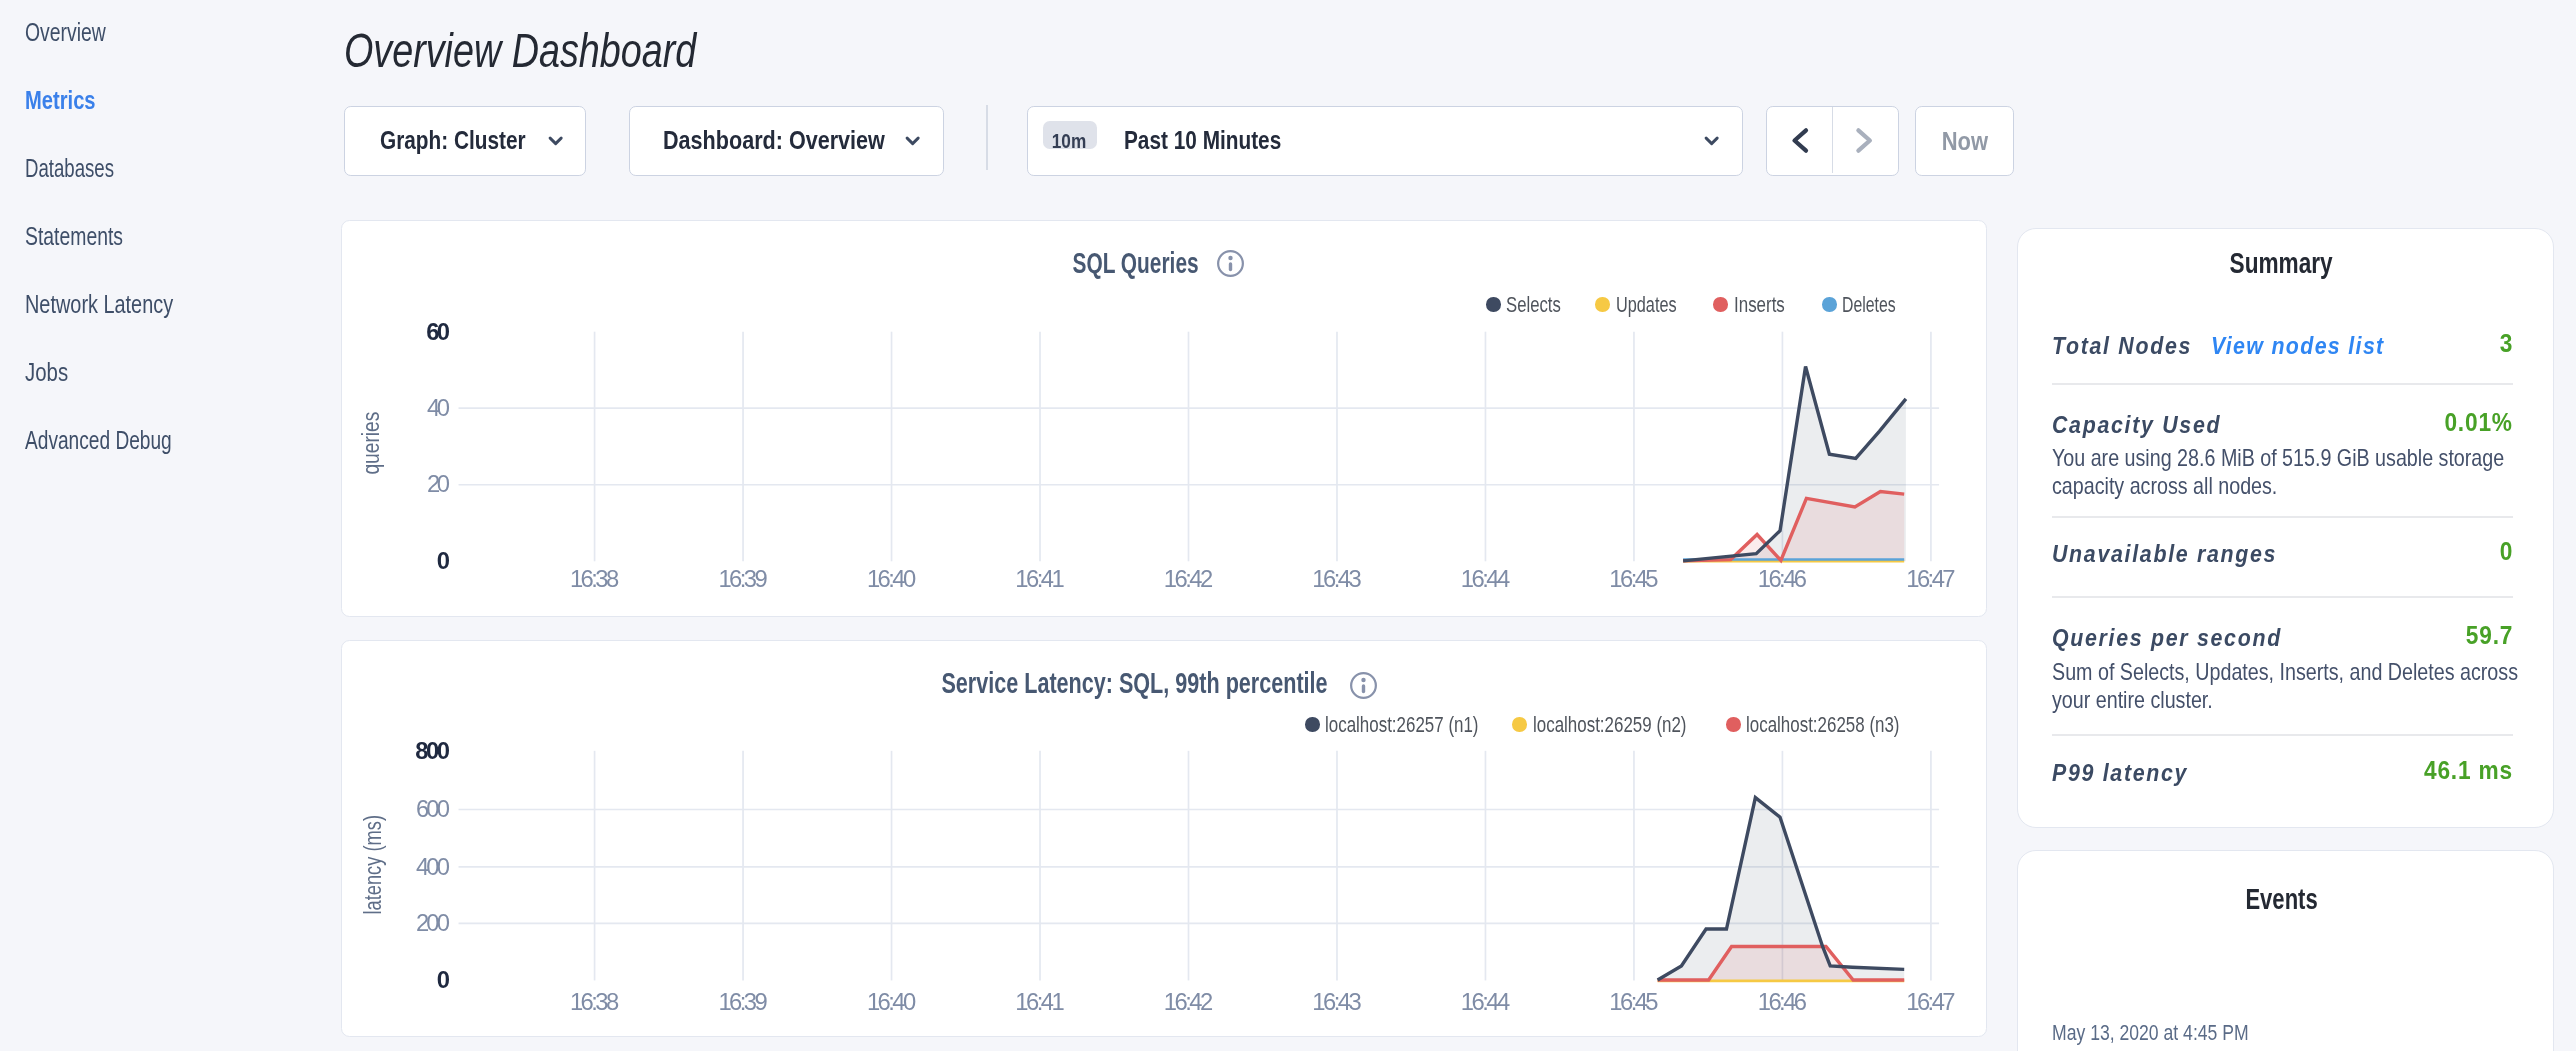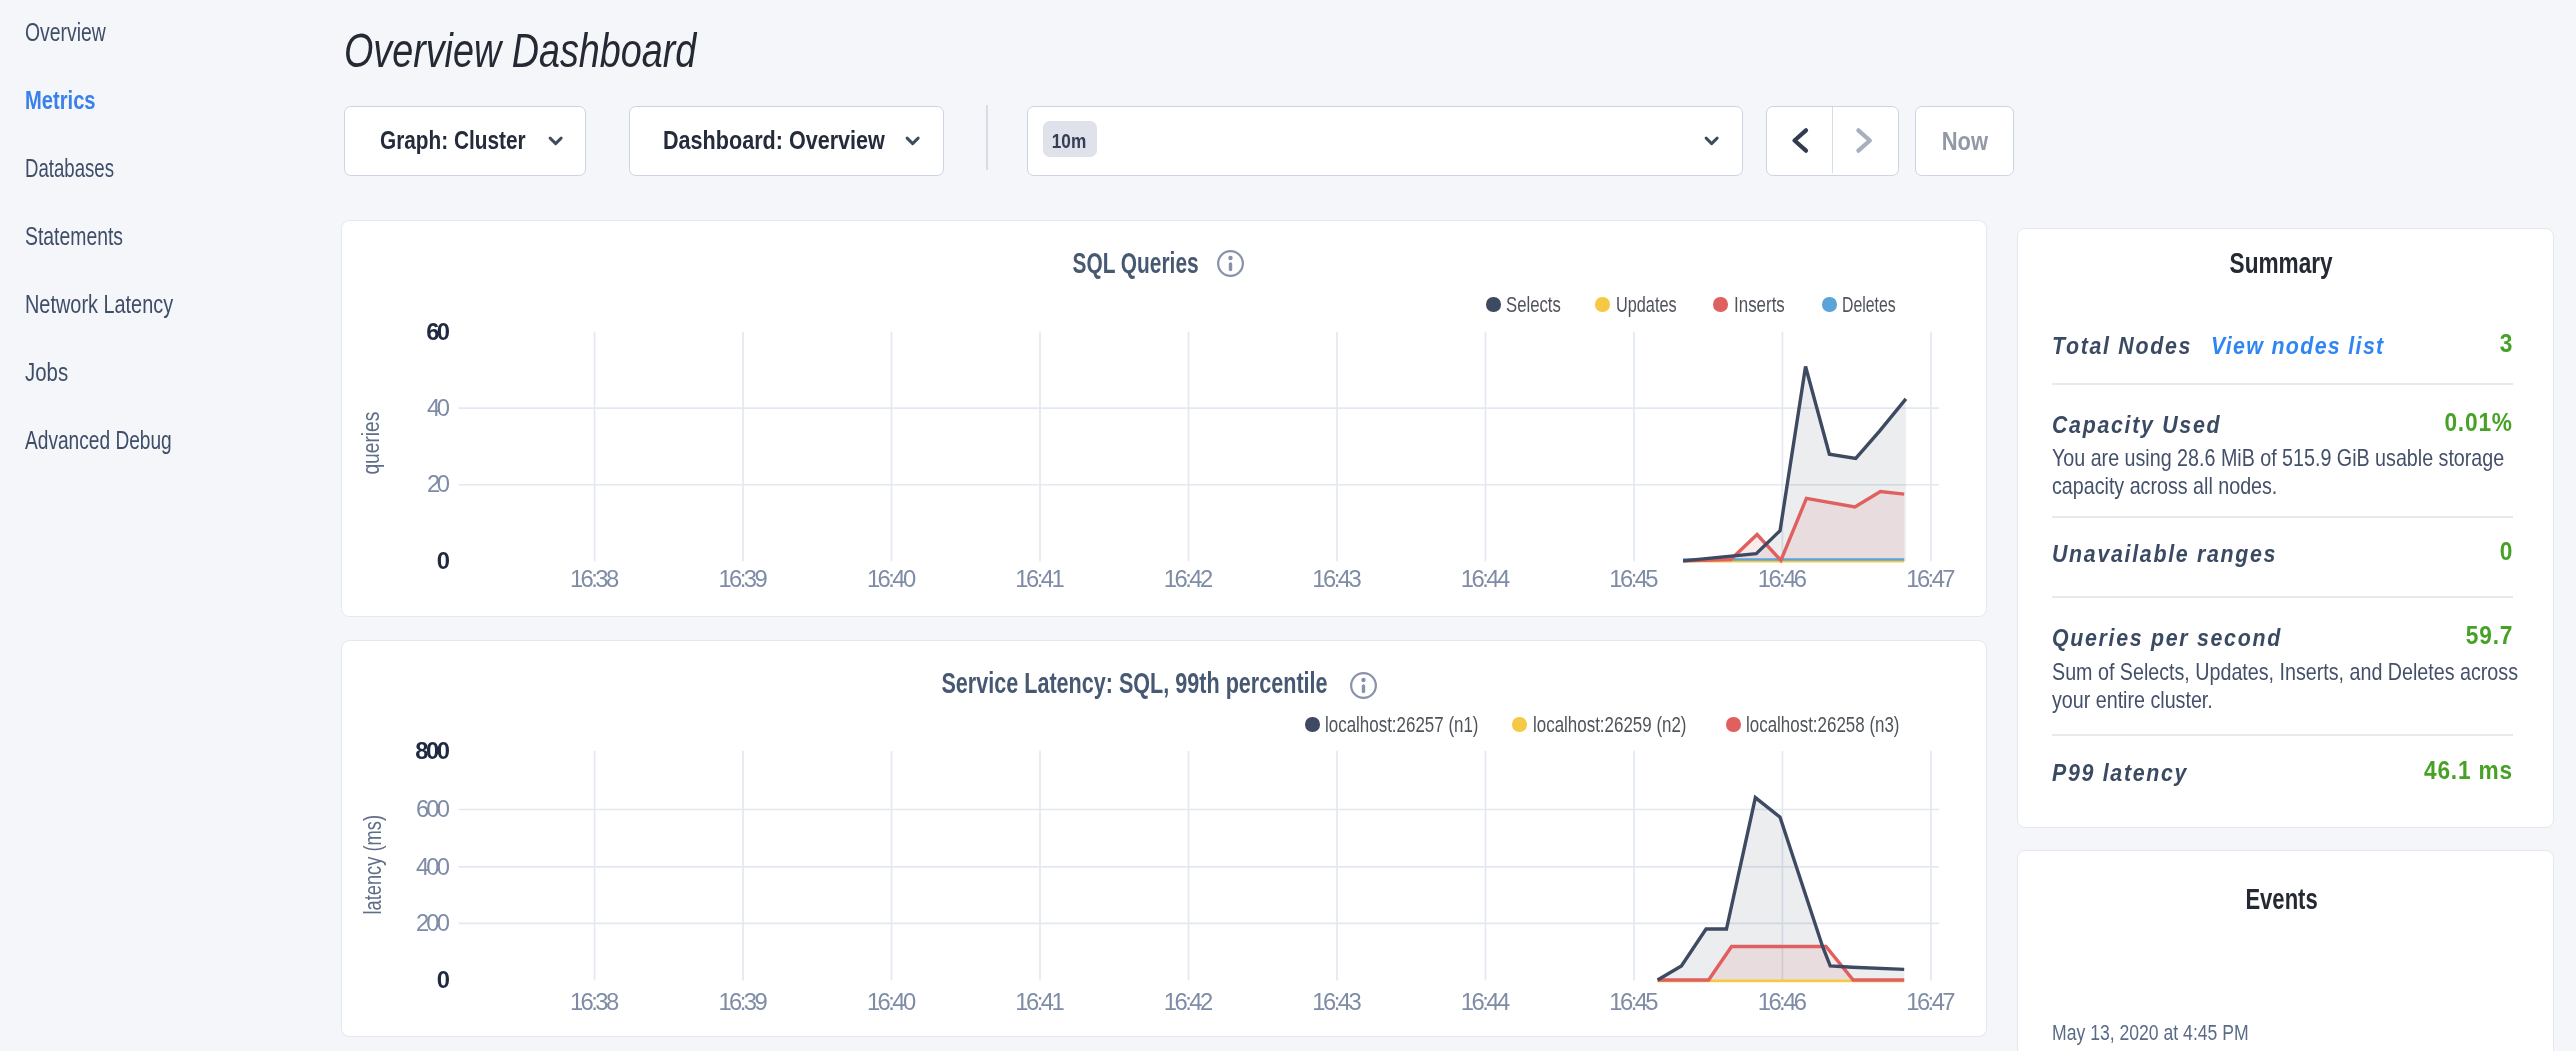--- a/index.html
+++ b/index.html
@@ -19,37 +19,37 @@
 
 h1 { position:absolute; left:344px; top:24px; font-size:48px; line-height:53px; font-weight:normal; color:#242933;font-style:italic; }
 
 .ctl { position:absolute; top:106px; height:70px; background:#fff; border:1.7px solid #ccd3e2; border-radius:6.8px; white-space:nowrap; }
 .ctl .txt { position:absolute; top:0; height:66px; line-height:66px; font-size:26px; font-weight:bold; color:#242b3b; }
 .ctl svg.chv { position:absolute; top:29px; }
 .dd1 { left:344px; width:242px; }
 .dd2 { left:629px; width:315px; }
 .vsep { position:absolute; left:986px; top:105px; width:1.7px; height:65px; background:#d7dce6; }
 .timebox { left:1027px; width:716px; }
-.badge { position:absolute; left:14.5px; top:13.6px; background:#dfe2ea; border-radius:6.8px; width:54px; height:36px; line-height:40px; text-align:center; font-size:21px; font-weight:bold; color:#343e54; }
+.badge { position:absolute; left:14.5px; top:13.6px; background:#dfe2ea; border-radius:6.8px; width:54px; height:28px; line-height:40px; text-align:center; font-size:21px; font-weight:bold; color:#343e54; }
 .arrows { left:1766px; width:133px; }
 .arrows .half { position:absolute; top:0; width:66px; height:66px; display:flex; align-items:center; justify-content:center; }
 .arrows .hl { left:0; border-right:1.7px solid #d7dce6; }
 .arrows .hr2 { right:0; }
 .nowbtn { left:1915px; width:99px; display:flex; align-items:center; justify-content:center; font-size:25.5px; font-weight:bold; color:#9199a6; }
 
 .panel { position:absolute; background:#fff; border:1.7px solid #e3e7f0; border-radius:8.5px; }
 .chart1 { left:341px; top:220px; width:1646px; height:397px;text-decoration:underline; }
 .chart2 { left:341px; top:640px; width:1646px; height:397px; }
 .ctitle { position:absolute; top:25.5px; left:0; width:100%; text-align:center; font-size:29px; line-height:32px; font-weight:bold; color:#475872; }
 .ctitle .cx { transform-origin:50% 50%; }
 .iicon { position:absolute; }
 .ld { position:absolute; width:14.5px; height:14.5px; border-radius:50%; top:76px; }
 .lt { position:absolute; top:71px; height:25.5px; line-height:25.5px; font-size:22px; color:#4f545c; }
 
-.side { position:absolute; left:2017px; width:537px; background:#fff; border:1.7px solid #e3e7f0; border-radius:8px; }
+.side { position:absolute; left:2017px; width:537px; background:#fff; border:1.7px solid #e3e7f0; border-radius:19px; }
 .summary { top:228px; height:600px; }
 .events { top:850px; height:340px; }
 .sidetitle { position:absolute; left:0; width:100%; padding-right:8.5px; text-align:center; font-size:29px; font-weight:bold; color:#242933; }
 .sidetitle .cx { transform-origin:50% 50%; }
 .row { position:absolute; left:34px; right:40px; height:34px; }
 .rlabel, .rlink { font-size:24px; font-weight:bold; letter-spacing:1.9px; }
 .rlabel { color:#3b4a63; }
 .rlink { color:#2f86f3; letter-spacing:1.5px; }
 .rval { position:absolute; right:0; top:0; font-size:25.5px; font-weight:bold; color:#48a127; letter-spacing:0.9px; transform-origin:100% 50%; white-space:nowrap; display:inline-block; }
 .rowL { position:absolute; left:0; top:0; height:34px; line-height:34px;font-style:italic; }
@@ -80,20 +80,21 @@
 </div>
 <div class="ctl dd2">
   <span class="txt" style="left:33px"><span class="cx" style="transform:scaleX(0.83)">Dashboard: Overview</span></span>
   <svg class="chv" style="left:275px" width="15.3" height="10.2" viewBox="0 0 18 12">
       <path d="M2.5 2.5 L9 9 L15.5 2.5" fill="none" stroke="#3d4a61" stroke-width="3.4" stroke-linecap="round" stroke-linejoin="round"></path>
     </svg>
 </div>
 <div class="vsep"></div>
 <div class="ctl timebox">
   <span class="badge"><span class="cx" style="transform:scaleX(0.82);transform-origin:50% 50%">10m</span></span>
+  <span class="txt" style="left:96px"><span class="cx" style="transform:scaleX(0.80)">Past 10 Minutes</span></span>
   <svg class="chv" style="left:676px" width="15.3" height="10.2" viewBox="0 0 18 12">
       <path d="M2.5 2.5 L9 9 L15.5 2.5" fill="none" stroke="#3d4a61" stroke-width="3.4" stroke-linecap="round" stroke-linejoin="round"></path>
     </svg>
 </div>
 <div class="ctl arrows">
   <div class="half hl">
       <svg width="20.4" height="29" viewBox="0 0 24 34">
         <path d="M20 5 L6.5 17 L20 29" fill="none" stroke="#323c50" stroke-width="5" stroke-linecap="round" stroke-linejoin="round"></path>
       </svg>
     </div>

